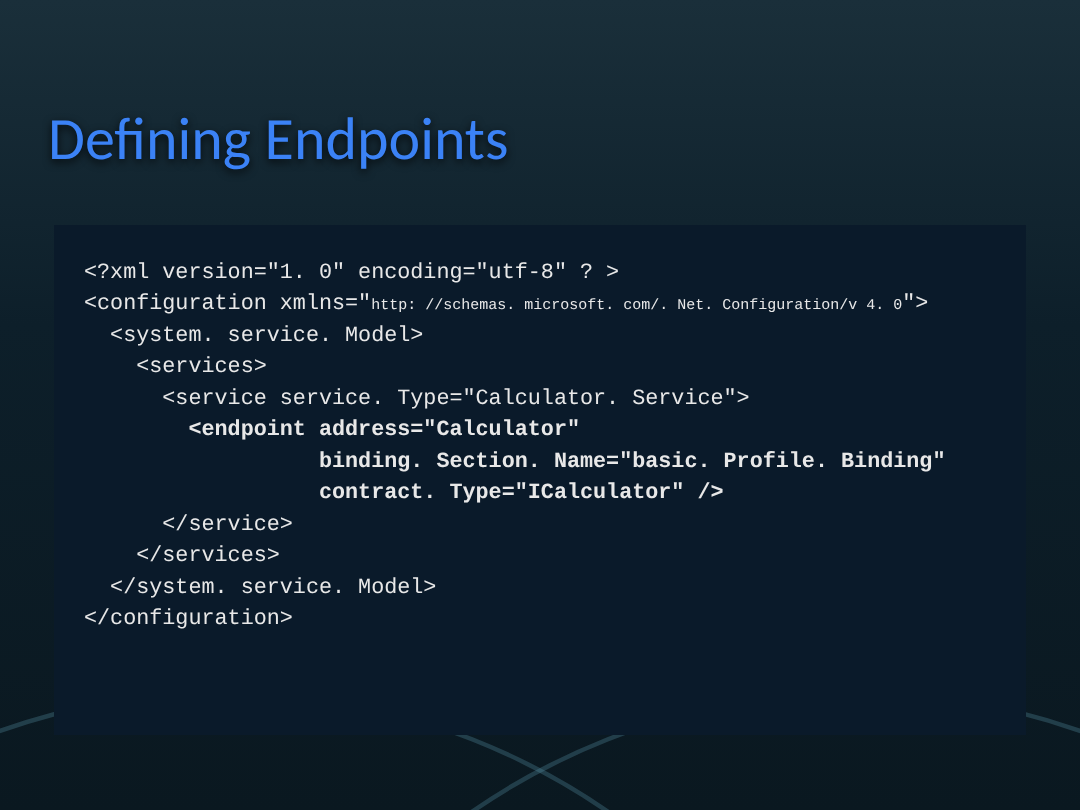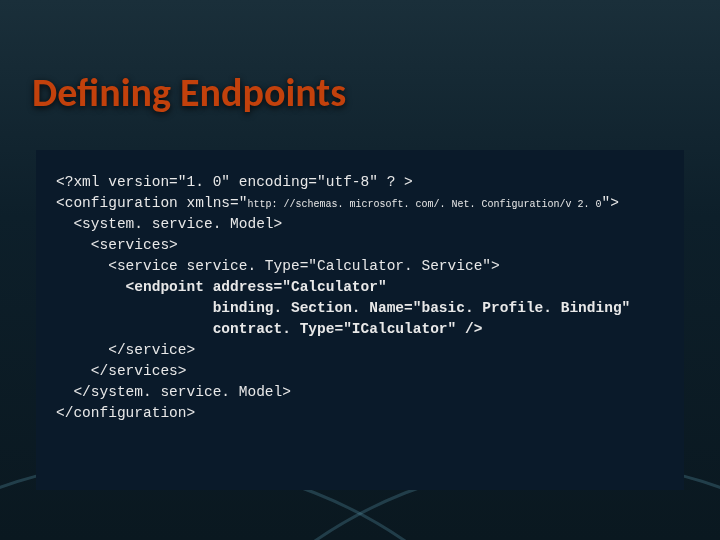--- a/index.html
+++ b/index.html
@@ -22,22 +22,22 @@
   .arc-br { width: 900px; height: 900px; bottom: -820px; right: -300px; border-width: 3px; border-color: rgba(90,150,170,0.3);}
 
   .title-wrap {
     position: absolute;
     top: 68px;
     left: 32px;
     right: 32px;
   }
   .title {
     font-size: 40px;
-    font-weight: 700;
-    color: #c2410c;
+    font-weight: 400;
+    color: #3b82f6;
     text-shadow: 0 2px 6px rgba(0,0,0,0.8);
     padding-bottom: 6px;
   }
   .code-block {
     position: absolute;
     top: 150px;
     left: 36px;
     right: 36px;
     bottom: 50px;
     background: #0a1a2a;
@@ -59,21 +59,21 @@
 <div class="arc arc2"></div>
 <div class="arc arc3"></div>
 <div class="arc arc-bl"></div>
 <div class="arc arc-br"></div>
 
 <div class="title-wrap">
   <div class="title">Defining Endpoints</div>
 </div>
 
 <div class="code-block"><span>&lt;?xml version="1. 0" encoding="utf-8" ? &gt;</span>
-<span>&lt;configuration xmlns="</span><span class="small">http: //schemas. microsoft. com/. Net. Configuration/v 2. 0</span><span>"&gt;</span>
+<span>&lt;configuration xmlns="</span><span class="small">http: //schemas. microsoft. com/. Net. Configuration/v 4. 0</span><span>"&gt;</span>
 <span>  &lt;system. service. Model&gt;</span>
 <span>    &lt;services&gt;</span>
 <span>      &lt;service service. Type="Calculator. Service"&gt;</span>
 <span class="bold">        &lt;endpoint address="Calculator"</span>
 <span class="bold">                  binding. Section. Name="basic. Profile. Binding"</span>
 <span class="bold">                  contract. Type="ICalculator" /&gt;</span>
 <span>      &lt;/service&gt;</span>
 <span>    &lt;/services&gt;</span>
 <span>  &lt;/system. service. Model&gt;</span>
 <span>&lt;/configuration&gt;</span></div>

